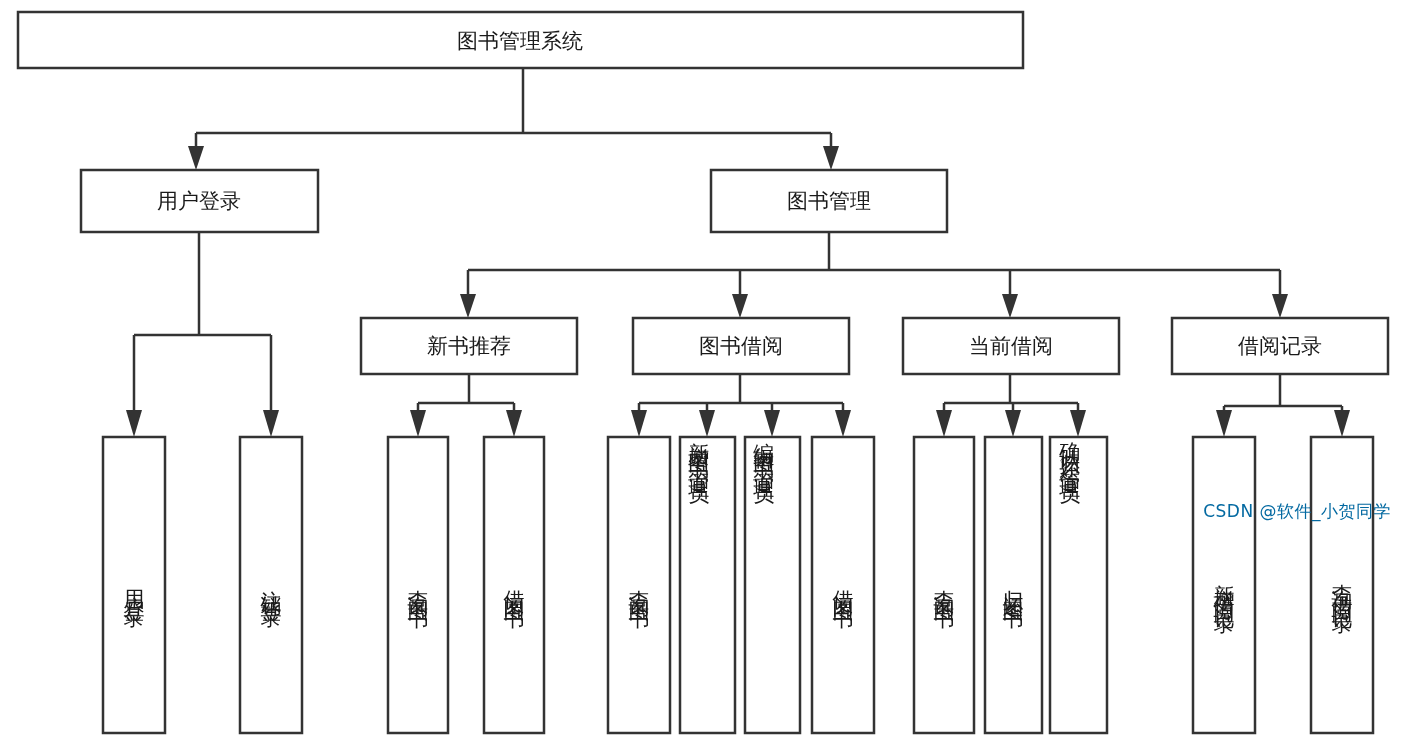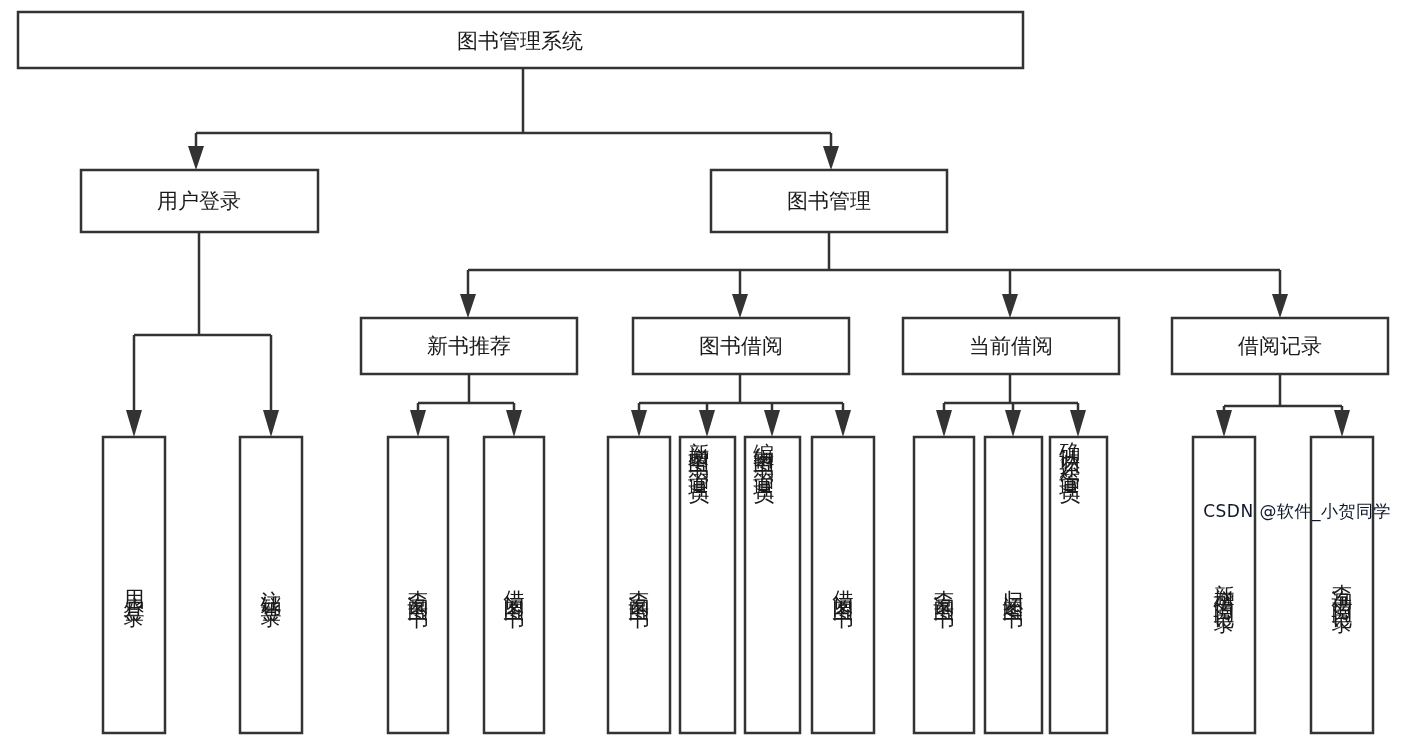--- a/index.html
+++ b/index.html
@@ -52,21 +52,21 @@
     font-size: 21px;
     fill: #1a1a1a;
     text-anchor: middle;
   }
   .watermark {
     position: absolute;
     right: 14px;
     bottom: 4px;
     font-family: "DejaVu Sans", "Liberation Sans", sans-serif;
     font-size: 17px;
-    color: #0f172a;
+    color: #0369a1;
     letter-spacing: 0.5px;
     white-space: nowrap;
     pointer-events: none;
     margin-left: 40px;
   }
 </style>
 </head>
 <body>
 
 <div id="diagram-root">

